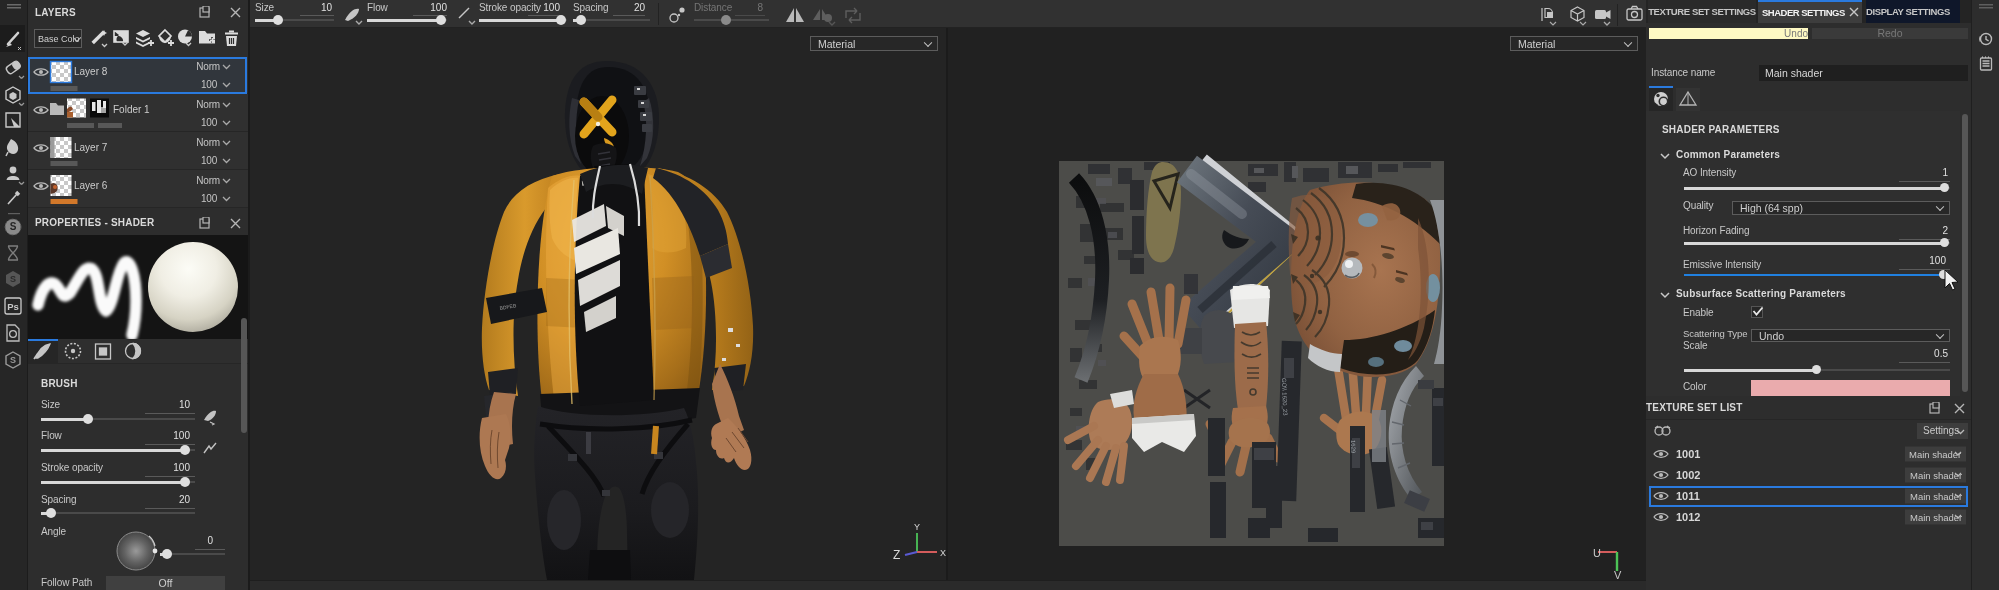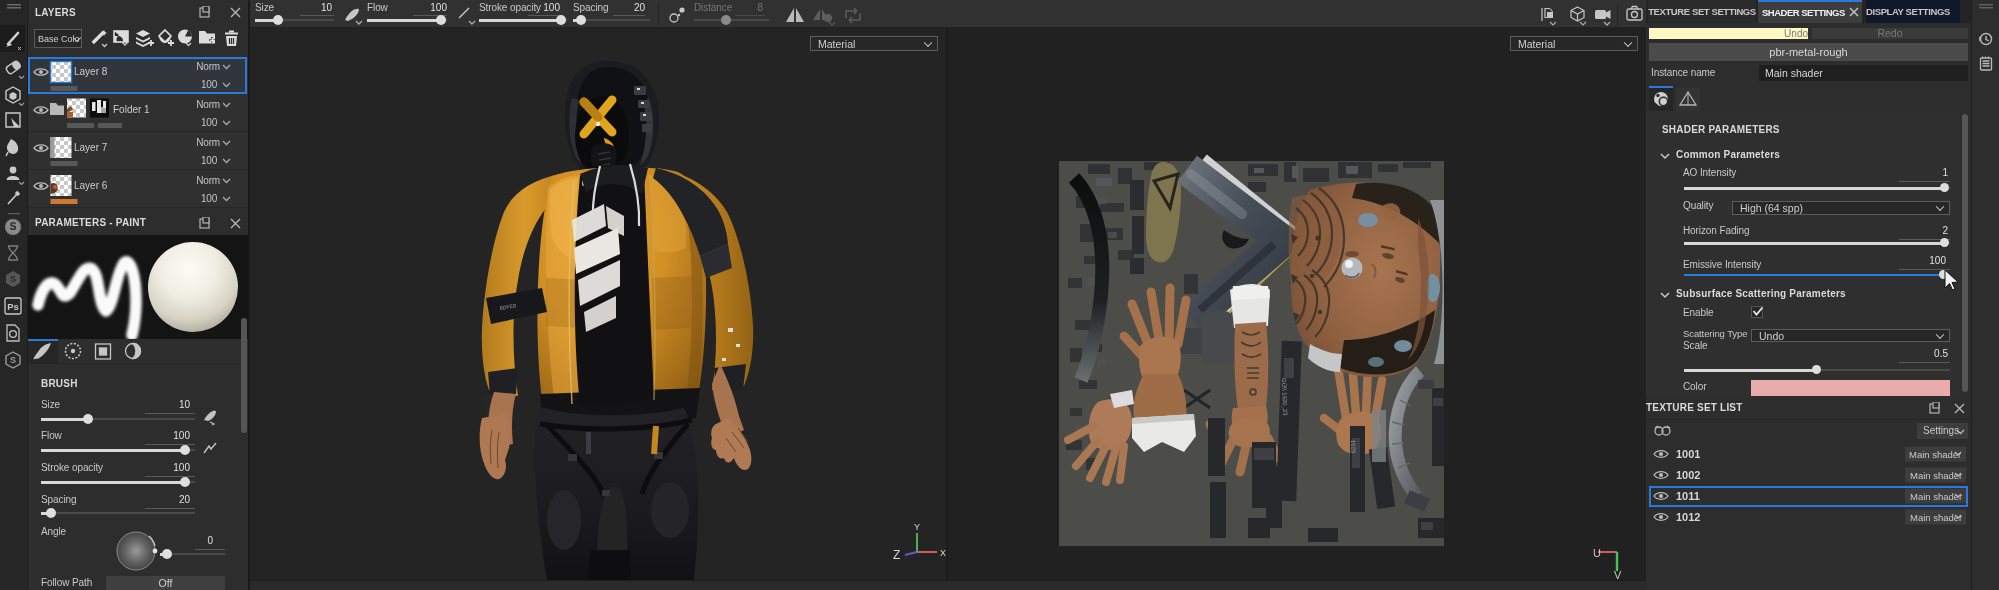--- a/index.html
+++ b/index.html
@@ -225,21 +225,21 @@
         <path d="M195 26 l3.5 3.5 3.5 -3.5"></path>
       <path d="M195 46 l3.5 3.5 3.5 -3.5"></path>
         <path d="M195 64 l3.5 3.5 3.5 -3.5"></path>
       <path d="M195 84 l3.5 3.5 3.5 -3.5"></path>
         <path d="M195 102 l3.5 3.5 3.5 -3.5"></path>
       <path d="M195 122 l3.5 3.5 3.5 -3.5"></path>
         <path d="M195 140 l3.5 3.5 3.5 -3.5"></path>
     </g>
   </svg>
 
-  <div class="hdr" style="left:7px;top:217px">PARAMETERS - PAINT</div>
+  <div class="hdr" style="left:7px;top:217px">PROPERTIES - SHADER</div>
   <svg class="p" style="left:170px;top:217px" width="46" height="14" xmlns="http://www.w3.org/2000/svg">
     <rect x="2" y="2" width="9" height="9" fill="none" stroke="#b5b5b5" stroke-width="1.2"></rect>
       <rect x="5" y="0" width="6" height="6" fill="#2d2d2d" stroke="#b5b5b5" stroke-width="1.2"></rect>
     <path d="M33 2 l9 9 M42 2 l-9 9" stroke="#b5b5b5" stroke-width="1.4"></path>
   </svg>
 
   <div class="p" style="left:0;top:235px;width:220px;height:104px;background:#141414">
     <svg width="220" height="104" xmlns="http://www.w3.org/2000/svg">
       <defs>
         <filter id="blr" x="-20%" y="-20%" width="140%" height="140%">
@@ -831,21 +831,20 @@
   <div class="p" style="left:0;top:0;width:325px;height:23px;background:#242424"></div>
   <div class="p" style="left:2px;top:0;width:108px;height:23px;background:#2a2a2a;color:#c6c6c6;font-size:9.5px;font-weight:bold;text-align:center;line-height:23px;letter-spacing:-0.4px;white-space:nowrap;overflow:hidden">TEXTURE SET SETTINGS</div>
   <div class="p" style="left:112px;top:0;width:104px;height:23px;background:#3d3d3d;border-top:2px solid #2a7ade;color:#f2f2f2;font-size:9.5px;font-weight:bold;text-align:left;line-height:21px;letter-spacing:-0.5px;white-space:nowrap;padding-left:4px">SHADER SETTINGS</div>
   <svg class="p" style="left:202px;top:6px" width="12" height="12" xmlns="http://www.w3.org/2000/svg">
       <path d="M2 2 l8 8 M10 2 l-8 8" stroke="#c6c6c6" stroke-width="1.4"></path>
     </svg>
   <div class="p" style="left:220px;top:0;width:94px;height:23px;background:#0f172a;color:#c6c6c6;font-size:9.5px;font-weight:bold;text-align:left;line-height:23px;letter-spacing:-0.4px;white-space:nowrap;overflow:hidden">DISPLAY SETTINGS</div>
 
   <div class="p" style="left:3px;top:28px;width:159px;height:11px;background:#fef9c3;color:#787878;font-size:10px;text-align:right;line-height:11px">Undo</div>
   <div class="p" style="left:166px;top:28px;width:156px;height:11px;background:#3a3a3a;color:#787878;font-size:10.5px;text-align:center;line-height:11px">Redo</div>
-  <div class="p" style="left:3px;top:43px;width:319px;height:18px;background:#4b4b4b;color:#d8d8d8;font-size:11px;text-align:center;line-height:18px">pbr-metal-rough</div>
   <div class="lbl" style="left:5px;top:67px">Instance name</div>
   <div class="p" style="left:113px;top:65px;width:209px;height:16px;background:#1f1f1f;color:#d8d8d8;font-size:10.5px;line-height:16px;padding-left:6px">Main shader</div>
 
   <div class="p" style="left:3px;top:86px;width:24px;height:2px;background:#2a7ade"></div>
   <div class="p" style="left:3px;top:88px;width:24px;height:23px;background:#262626"></div>
   <div class="p" style="left:30px;top:88px;width:24px;height:23px;background:#333333"></div>
   <svg class="p" style="left:3px;top:88px" width="54" height="23" xmlns="http://www.w3.org/2000/svg">
     <circle cx="12" cy="11" r="7" fill="#cfcfcf"></circle>
       <circle cx="14.5" cy="13.5" r="4.2" fill="none" stroke="#2d2d2d" stroke-width="1.6"></circle>
       <circle cx="9" cy="7.5" r="1.7" fill="#2d2d2d"></circle>

